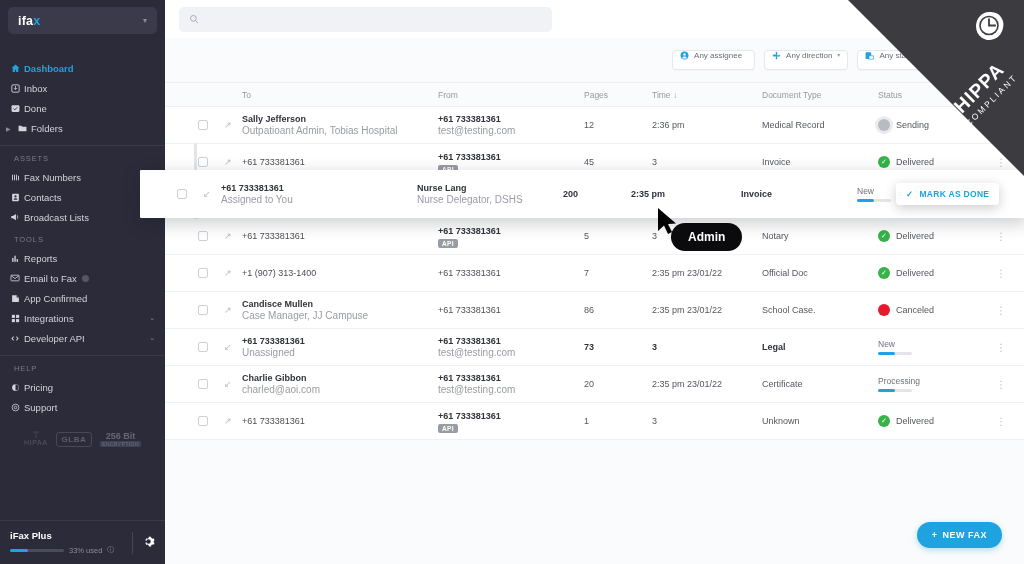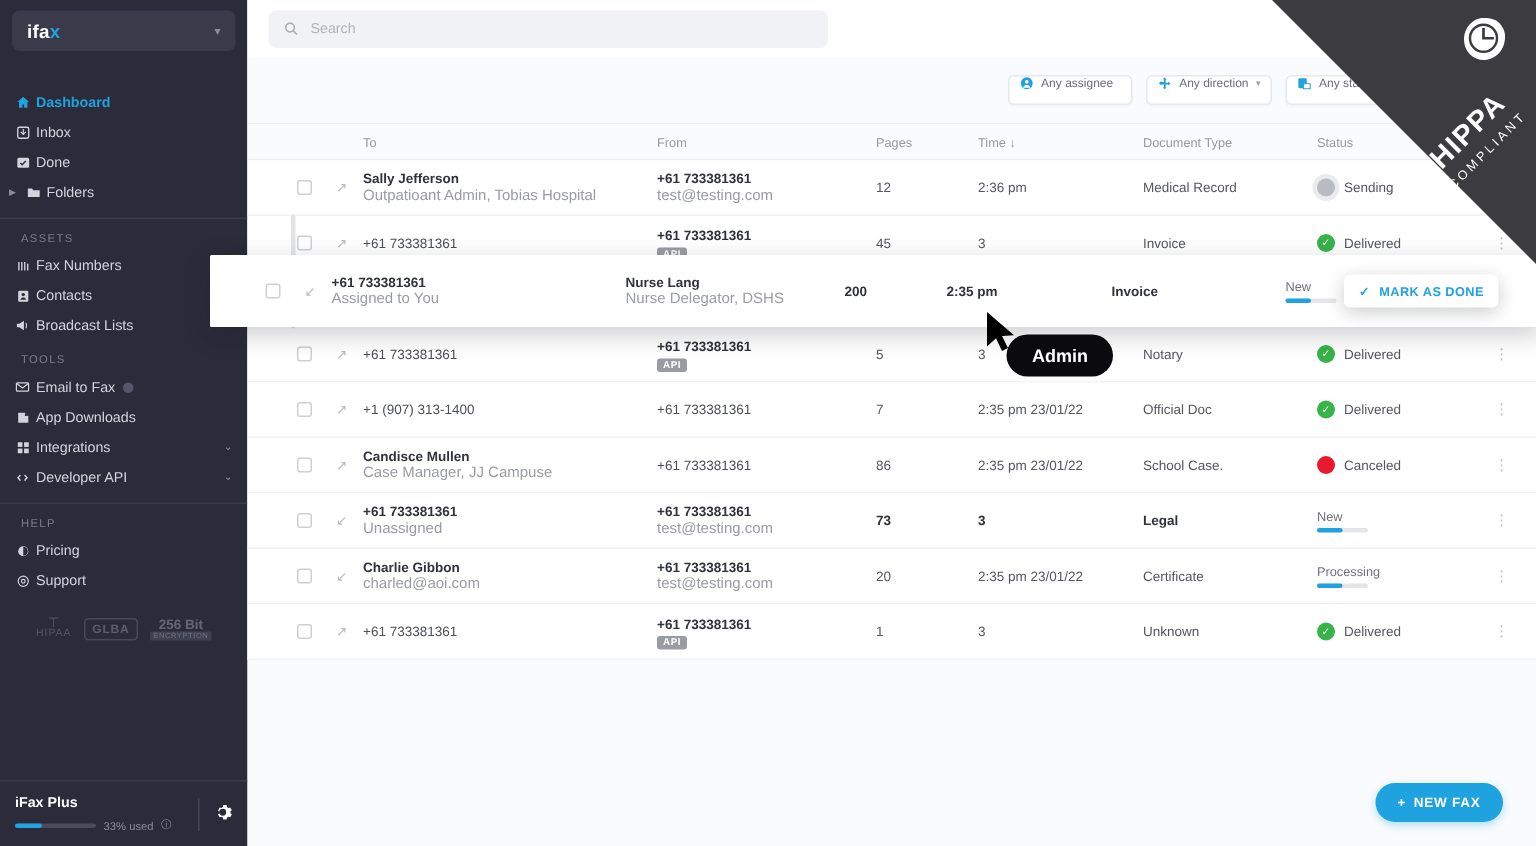--- a/index.html
+++ b/index.html
@@ -359,36 +359,47 @@
             </svg>
         </span>
         <span>Broadcast Lists</span>
       </div>
     </nav>
 
     <div class="nav-title">TOOLS</div>
     <nav>
       <div class="nav-item">
         <span class="ico">
+          <svg width="9" height="9" viewBox="0 0 16 16" fill="currentColor">
+              <rect x="2" y="7" width="2.4" height="7"></rect>
+              <rect x="6" y="3" width="2.4" height="11"></rect>
+              <rect x="10" y="9" width="2.4" height="5"></rect>
+            </svg>
+        </span>
+        <span>Reports</span>
+
+      </div>
+      <div class="nav-item">
+        <span class="ico">
           <svg width="10" height="10" viewBox="0 0 16 16" fill="none" stroke="currentColor" stroke-width="1.3">
               <rect x="1.5" y="3.5" width="13" height="9" rx="1"></rect>
               <path d="M1.8 4.2L8 9l6.2-4.8"></path>
             </svg>
         </span>
         <span>Email to Fax</span>
         <span class="dot-badge"></span>
       </div>
       <div class="nav-item">
         <span class="ico">
           <svg width="9" height="9" viewBox="0 0 16 16" fill="currentColor">
               <path d="M2 2h8l4 4v8H2z"></path>
               <path d="M10 2v4h4" fill="#2b2b3a"></path>
             </svg>
         </span>
-        <span>App Downloads</span>
+        <span>App Confirmed</span>
       </div>
       <div class="nav-item">
         <span class="ico">
           <svg width="9" height="9" viewBox="0 0 16 16" fill="currentColor">
               <rect x="1.5" y="1.5" width="5.5" height="5.5"></rect>
               <rect x="9" y="1.5" width="5.5" height="5.5"></rect>
               <rect x="1.5" y="9" width="5.5" height="5.5"></rect>
               <rect x="9" y="9" width="5.5" height="5.5"></rect>
             </svg>
         </span>
@@ -464,21 +475,20 @@
   <main class="main">
 
     <div class="topbar">
       <div class="search">
         <span class="s-ico">
           <svg width="10" height="10" viewBox="0 0 16 16" fill="none" stroke="currentColor" stroke-width="1.6">
               <circle cx="7" cy="7" r="4.6"></circle>
               <path d="M10.6 10.6L14.4 14.4"></path>
             </svg>
         </span>
-        <input type="text" placeholder="Search" style="">
       </div>
     </div>
 
     <div class="filterbar">
       <div class="chip">
         <span class="cico">
           <svg width="9" height="9" viewBox="0 0 16 16" fill="currentColor">
               <circle cx="8" cy="8" r="7"></circle>
               <circle cx="8" cy="6.2" r="2.2" fill="#fff"></circle>
               <path d="M3.8 13.4c.6-2.6 2.4-3.5 4.2-3.5s3.6.9 4.2 3.5z" fill="#fff"></path>

